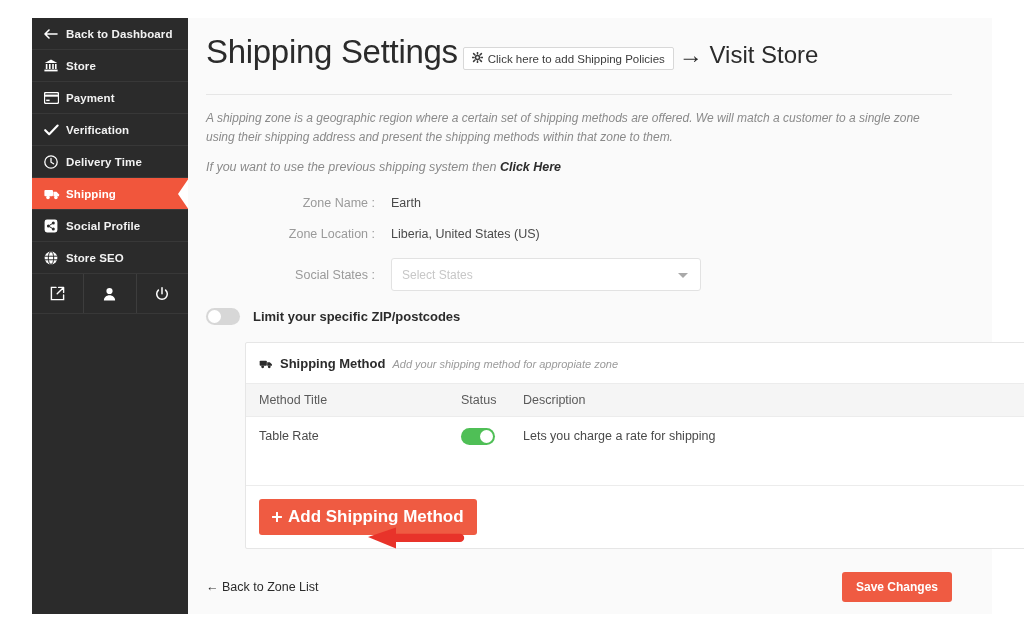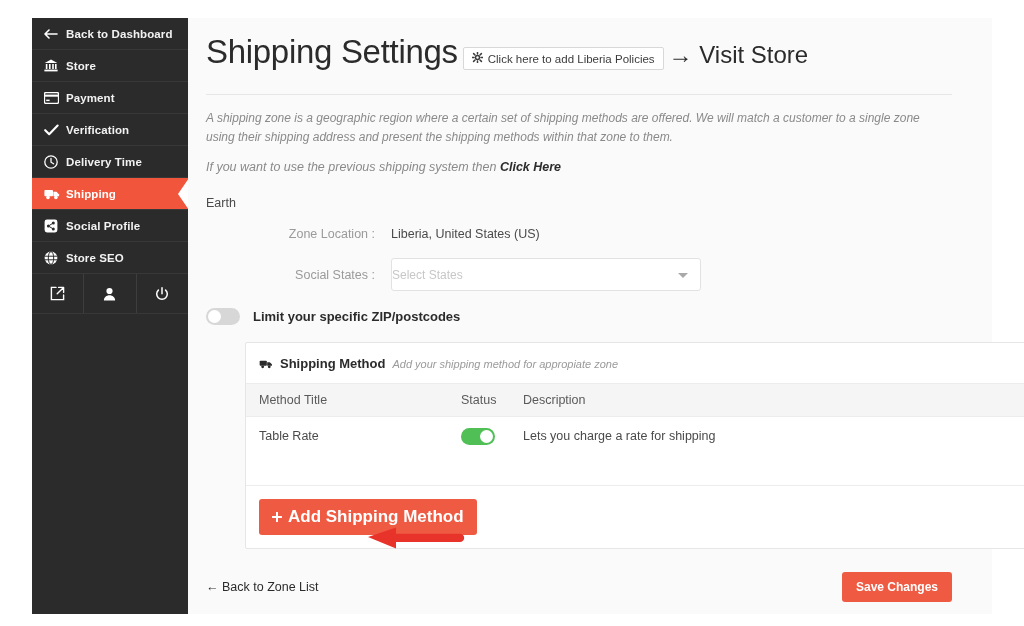--- a/index.html
+++ b/index.html
@@ -133,21 +133,21 @@
   }
   .fvalue { font-size: 12.5px; color: #4a4a4a; }
 
   .select-box {
     position: relative;
     width: 310px; height: 33px;
     background: #fff;
     border: 1px solid #e2e2e2;
     border-radius: 3px;
     display: flex; align-items: center;
-    padding-left: 0;
+    padding-left: 10px;
     cursor: pointer;
   }
   .select-ph { font-size: 12px; color: #c7c7c7; }
   .select-caret {
     position: absolute; right: 12px; top: 50%;
     width: 0; height: 0; margin-top: -2px;
     border-left: 5px solid transparent;
     border-right: 5px solid transparent;
     border-top: 5px solid #a9a9a9;
   }
@@ -365,31 +365,32 @@
   </div>
 
   <div class="main">
 
     <div class="page-head">
       <h1 class="page-title">Shipping Settings</h1><span class="policy-btn">
           <span><svg width="11" height="11" viewBox="0 0 11 11">
               <circle cx="5.5" cy="5.5" r="2" fill="none" stroke="#3c3c3c" stroke-width="1.5"></circle>
               <path d="M5.5 0v2M5.5 9v2M0 5.5h2M9 5.5h2M1.6 1.6l1.4 1.4M8 8l1.4 1.4M9.4 1.6L8 3M3 8L1.6 9.4" stroke="#3c3c3c" stroke-width="1.5" stroke-linecap="round"></path>
             </svg></span>
-          <span>Click here to add Liberia Policies</span>
+          <span>Click here to add Shipping Policies</span>
         </span><span class="visit-store">→ Visit Store</span>
     </div>
 
     <div class="head-divider"></div>
 
     <div class="desc">A shipping zone is a geographic region where a certain set of shipping methods are offered. We will match a customer to a single zone using their shipping address and present the shipping methods within that zone to them.</div>
     <div class="desc2"><span>If you want to use the previous shipping system then </span><b>Click Here</b></div>
 
     <div class="form">
       <div class="frow">
+        <div class="flabel">Zone Name :</div>
         <div class="fvalue">Earth</div>
       </div>
       <div class="frow">
         <div class="flabel">Zone Location :</div>
         <div class="fvalue">Liberia, United States (US)</div>
       </div>
       <div class="frow">
         <div class="flabel">Social States :</div>
         <div class="select-box">
           <span class="select-ph">Select States</span>

